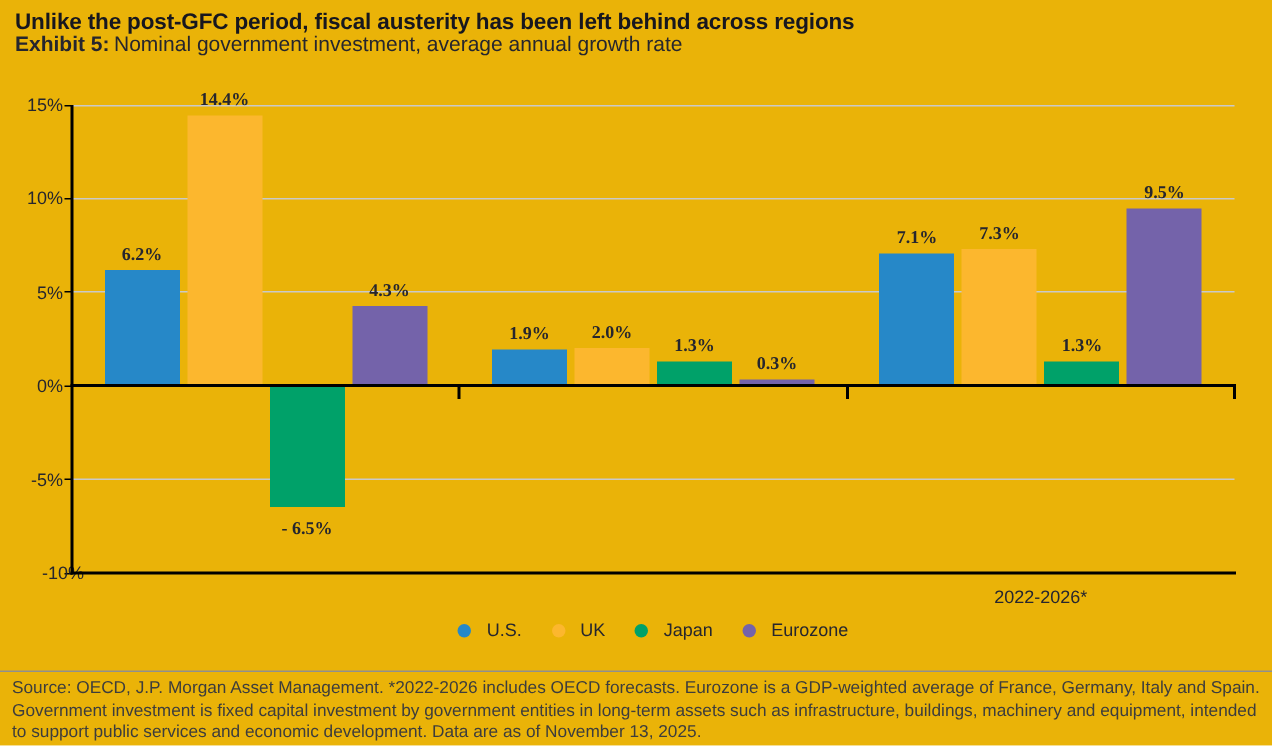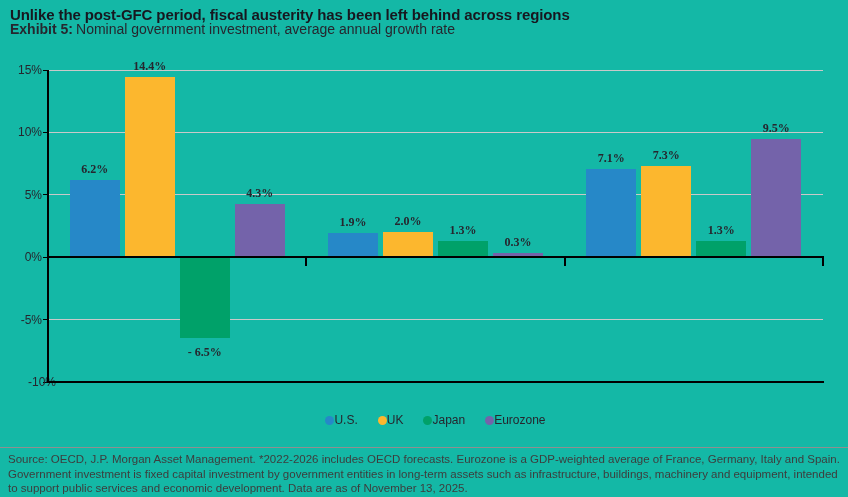--- a/index.html
+++ b/index.html
@@ -1,35 +1,35 @@
 <!DOCTYPE html>
 <html><head>
 <meta charset="utf-8">
 <style>
   html,body{margin:0;padding:0;background:#ffffff;}
-  .page{position:relative;width:848px;height:497px;background:#14b8a6;
+  .page{position:relative;width:848px;height:497px;background:#eab308;
         font-family:"Liberation Sans",sans-serif;overflow:hidden;}
   .title{position:absolute;left:10px;top:6px;font-size:15px;font-weight:700;
          color:#17171f;letter-spacing:-0.1px;}
   .subtitle{position:absolute;left:10px;top:21px;font-size:14px;color:#26262e;}
   .subtitle .exhibit-label{font-weight:700;margin-right:3px;}
   .chart{position:absolute;left:0;top:0;width:848px;height:445px;}
   .gridline{position:absolute;height:1px;background:#c9c9c9;}
   .axisline{position:absolute;background:#000000;}
   .ytick{position:absolute;height:1px;background:#000000;}
   .ytick-label{position:absolute;width:40px;text-align:right;font-size:12px;
                line-height:14px;color:#26262e;}
   .bar{position:absolute;}
   .bar-label{position:absolute;width:64px;text-align:center;font-size:12px;
              font-weight:600;line-height:14px;color:#26262e;white-space:nowrap;font-family:Liberation Serif, serif;}
   .cat-label{position:absolute;width:130px;text-align:center;font-size:12px;
              color:#26262e;}
   .legend{position:absolute;left:48px;top:413px;width:775px;display:flex;
           justify-content:center;align-items:center;gap:20px;}
-  .legend-item{display:flex;align-items:center;gap:0;font-size:12px;color:#26262e;}
+  .legend-item{display:flex;align-items:center;gap:10px;font-size:12px;color:#26262e;}
   .legend-dot{width:9px;height:9px;border-radius:50%;flex:0 0 auto;}
   .footer-rule{position:absolute;left:0;top:447px;width:848px;height:1px;background:#8f8f8f;}
   .footer{position:absolute;left:8px;top:452px;width:833px;font-size:11.5px;
           line-height:1.28;color:#3d3d3d;}
 </style>
 </head>
 <body>
 
 <div class="page">
   <div class="title">Unlike the post-GFC period, fiscal austerity has been left behind across regions</div>
@@ -72,20 +72,21 @@
       <div class="bar-label" style="left: 486px; top: 235.456px;">0.3%</div>
       <div class="axisline" style="left: 305.333px; top: 257.2px; width: 2px; height: 9px;"></div>
       <div class="bar" style="left: 586.333px; top: 168.592px; width: 50px; height: 88.608px; background: rgb(38, 136, 200);"></div>
       <div class="bar-label" style="left: 579.333px; top: 150.592px;">7.1%</div>
       <div class="bar" style="left: 641.333px; top: 166.096px; width: 50px; height: 91.104px; background: rgb(252, 183, 46);"></div>
       <div class="bar-label" style="left: 634.333px; top: 148.096px;">7.3%</div>
       <div class="bar" style="left: 696.333px; top: 240.976px; width: 50px; height: 16.224px; background: rgb(0, 161, 105);"></div>
       <div class="bar-label" style="left: 689.333px; top: 222.976px;">1.3%</div>
       <div class="bar" style="left: 751.333px; top: 138.64px; width: 50px; height: 118.56px; background: rgb(116, 99, 170);"></div>
       <div class="bar-label" style="left: 744.333px; top: 120.64px;">9.5%</div>
+      <div class="cat-label" style="left: 628.833px; top: 391px;">2022-2026*</div>
       <div class="axisline" style="left: 563.667px; top: 257.2px; width: 2px; height: 9px;"></div>
       <div class="axisline" style="left: 822px; top: 257.2px; width: 2px; height: 9px;"></div>
       <div class="axisline" style="left: 47px; top: 256.2px; width: 777px; height: 2px;"></div>
       <div class="axisline" style="left: 47px; top: 381px; width: 777px; height: 2px;"></div>
       <div class="axisline" style="left: 47px; top: 70px; width: 2px; height: 313px;"></div>
       <div class="legend">
         <div class="legend-item">
           <span class="legend-dot" style="background: rgb(38, 136, 200);"></span>
           <span>U.S.</span>
         </div>

